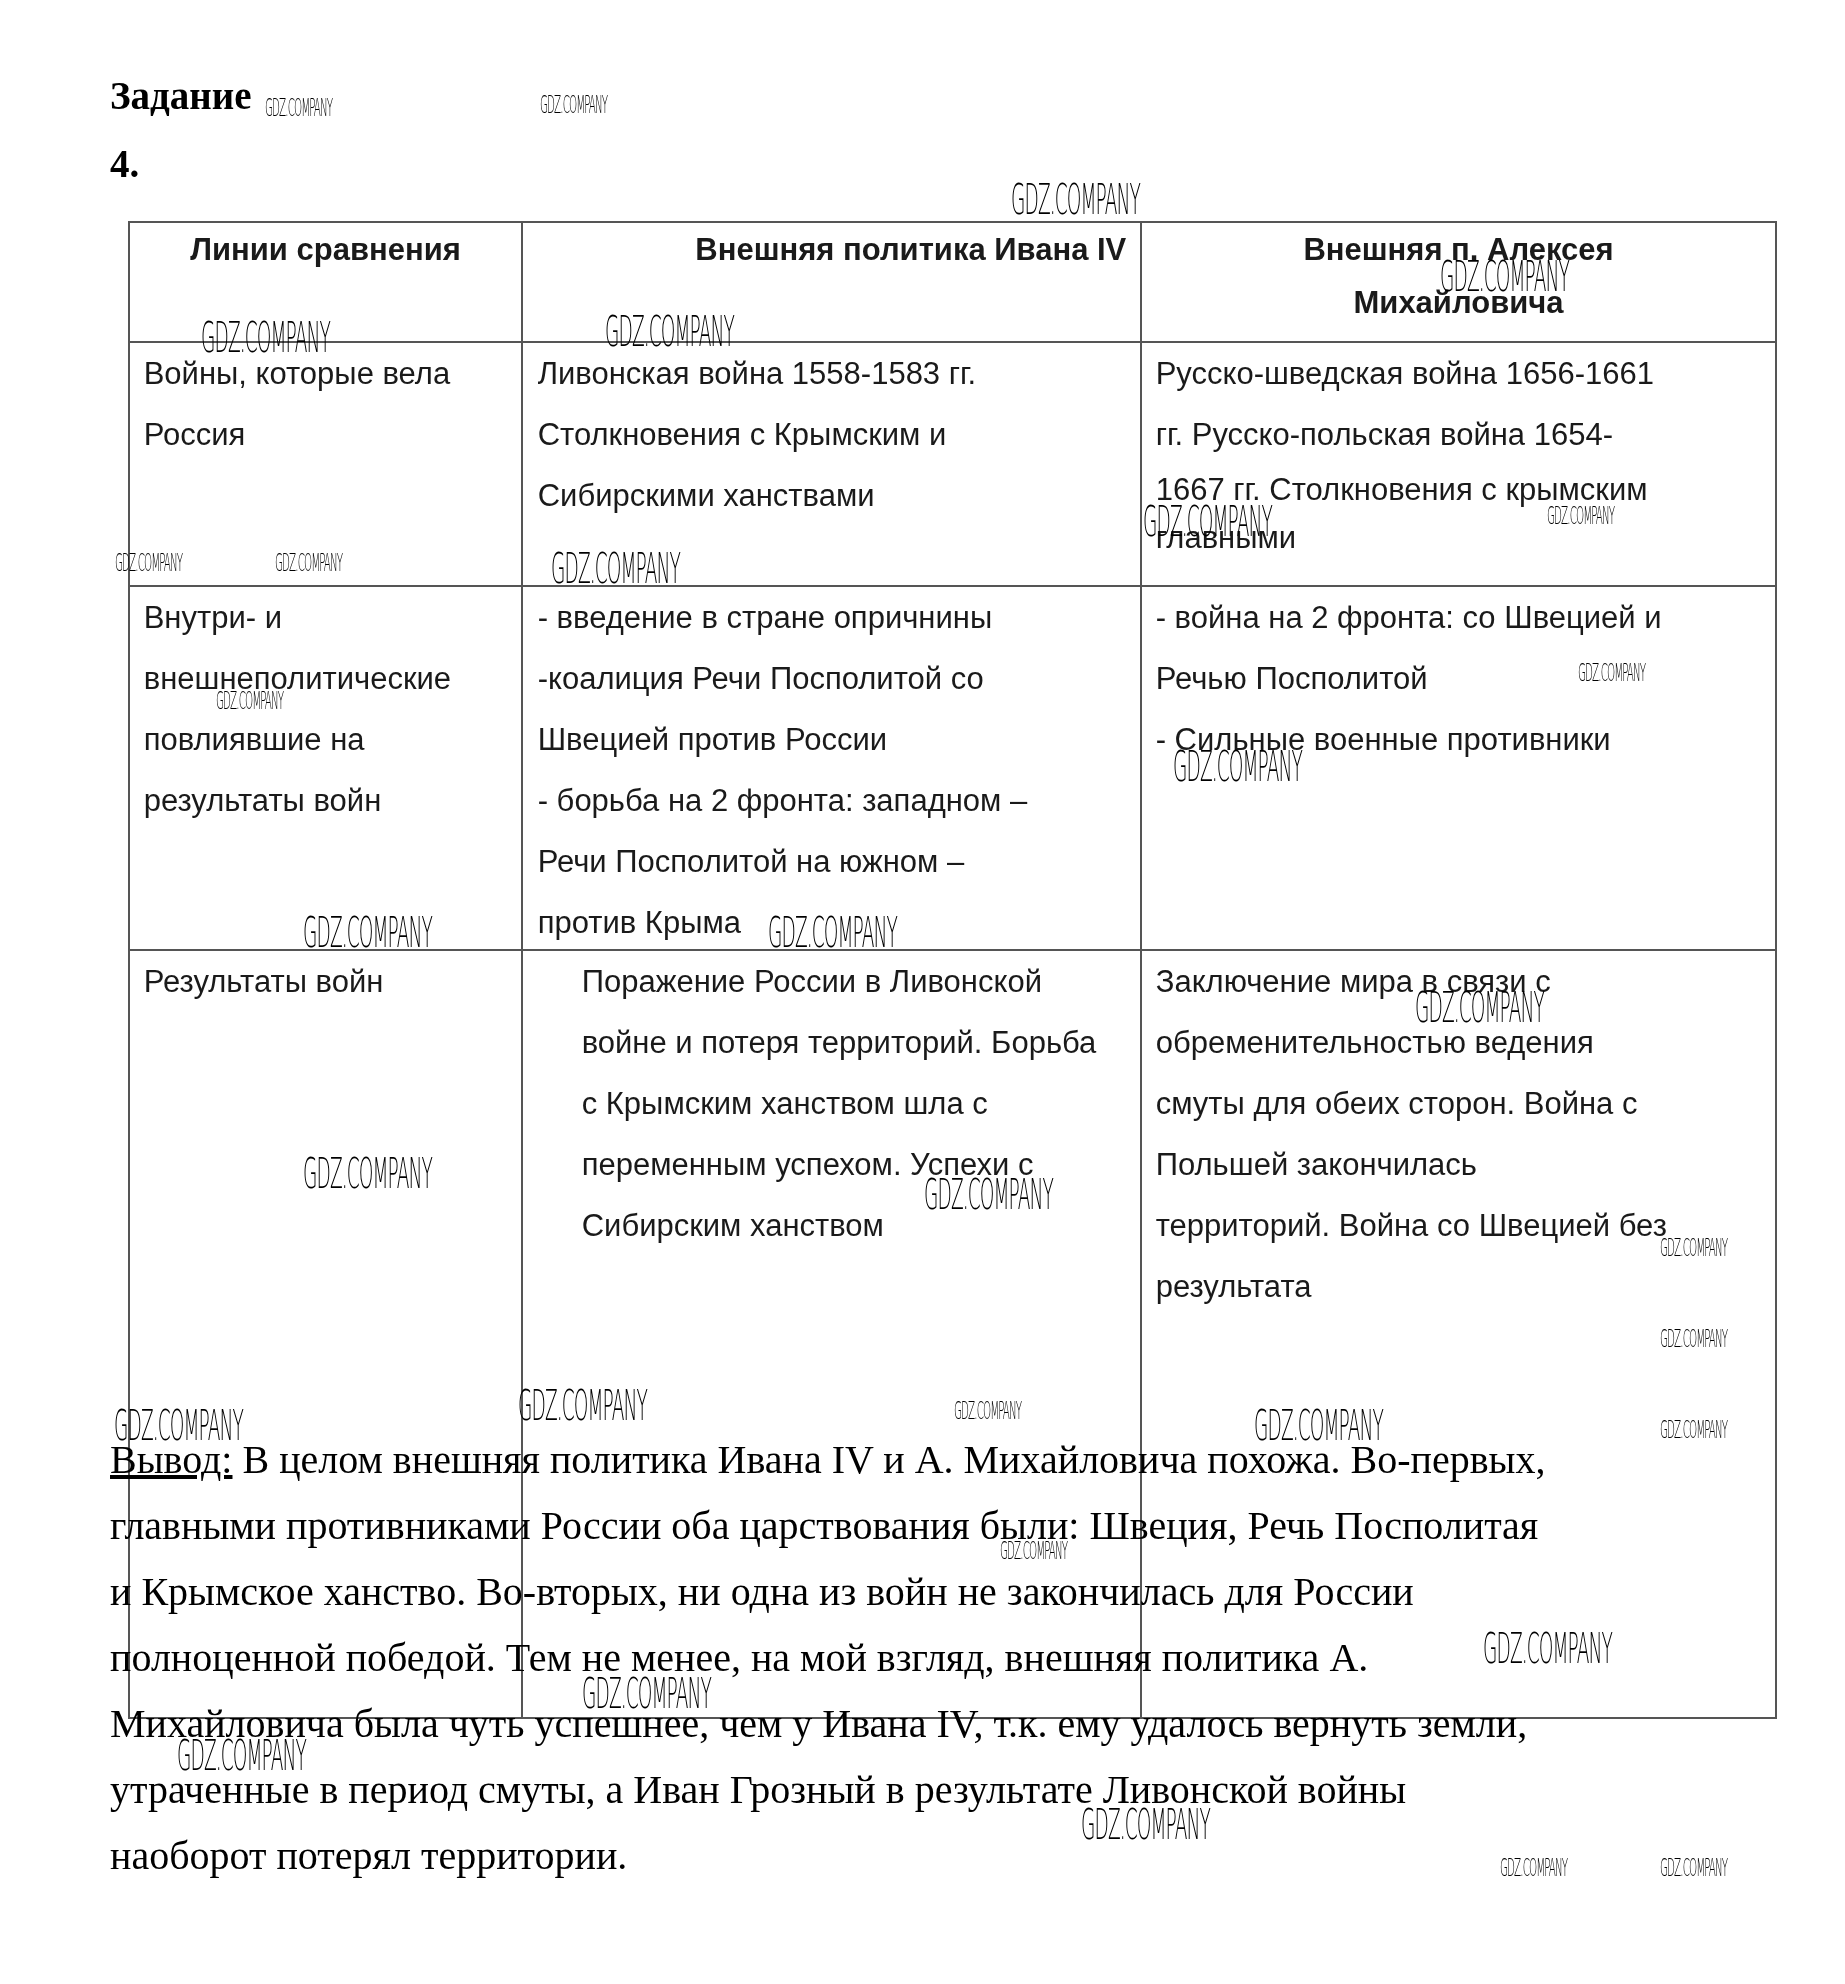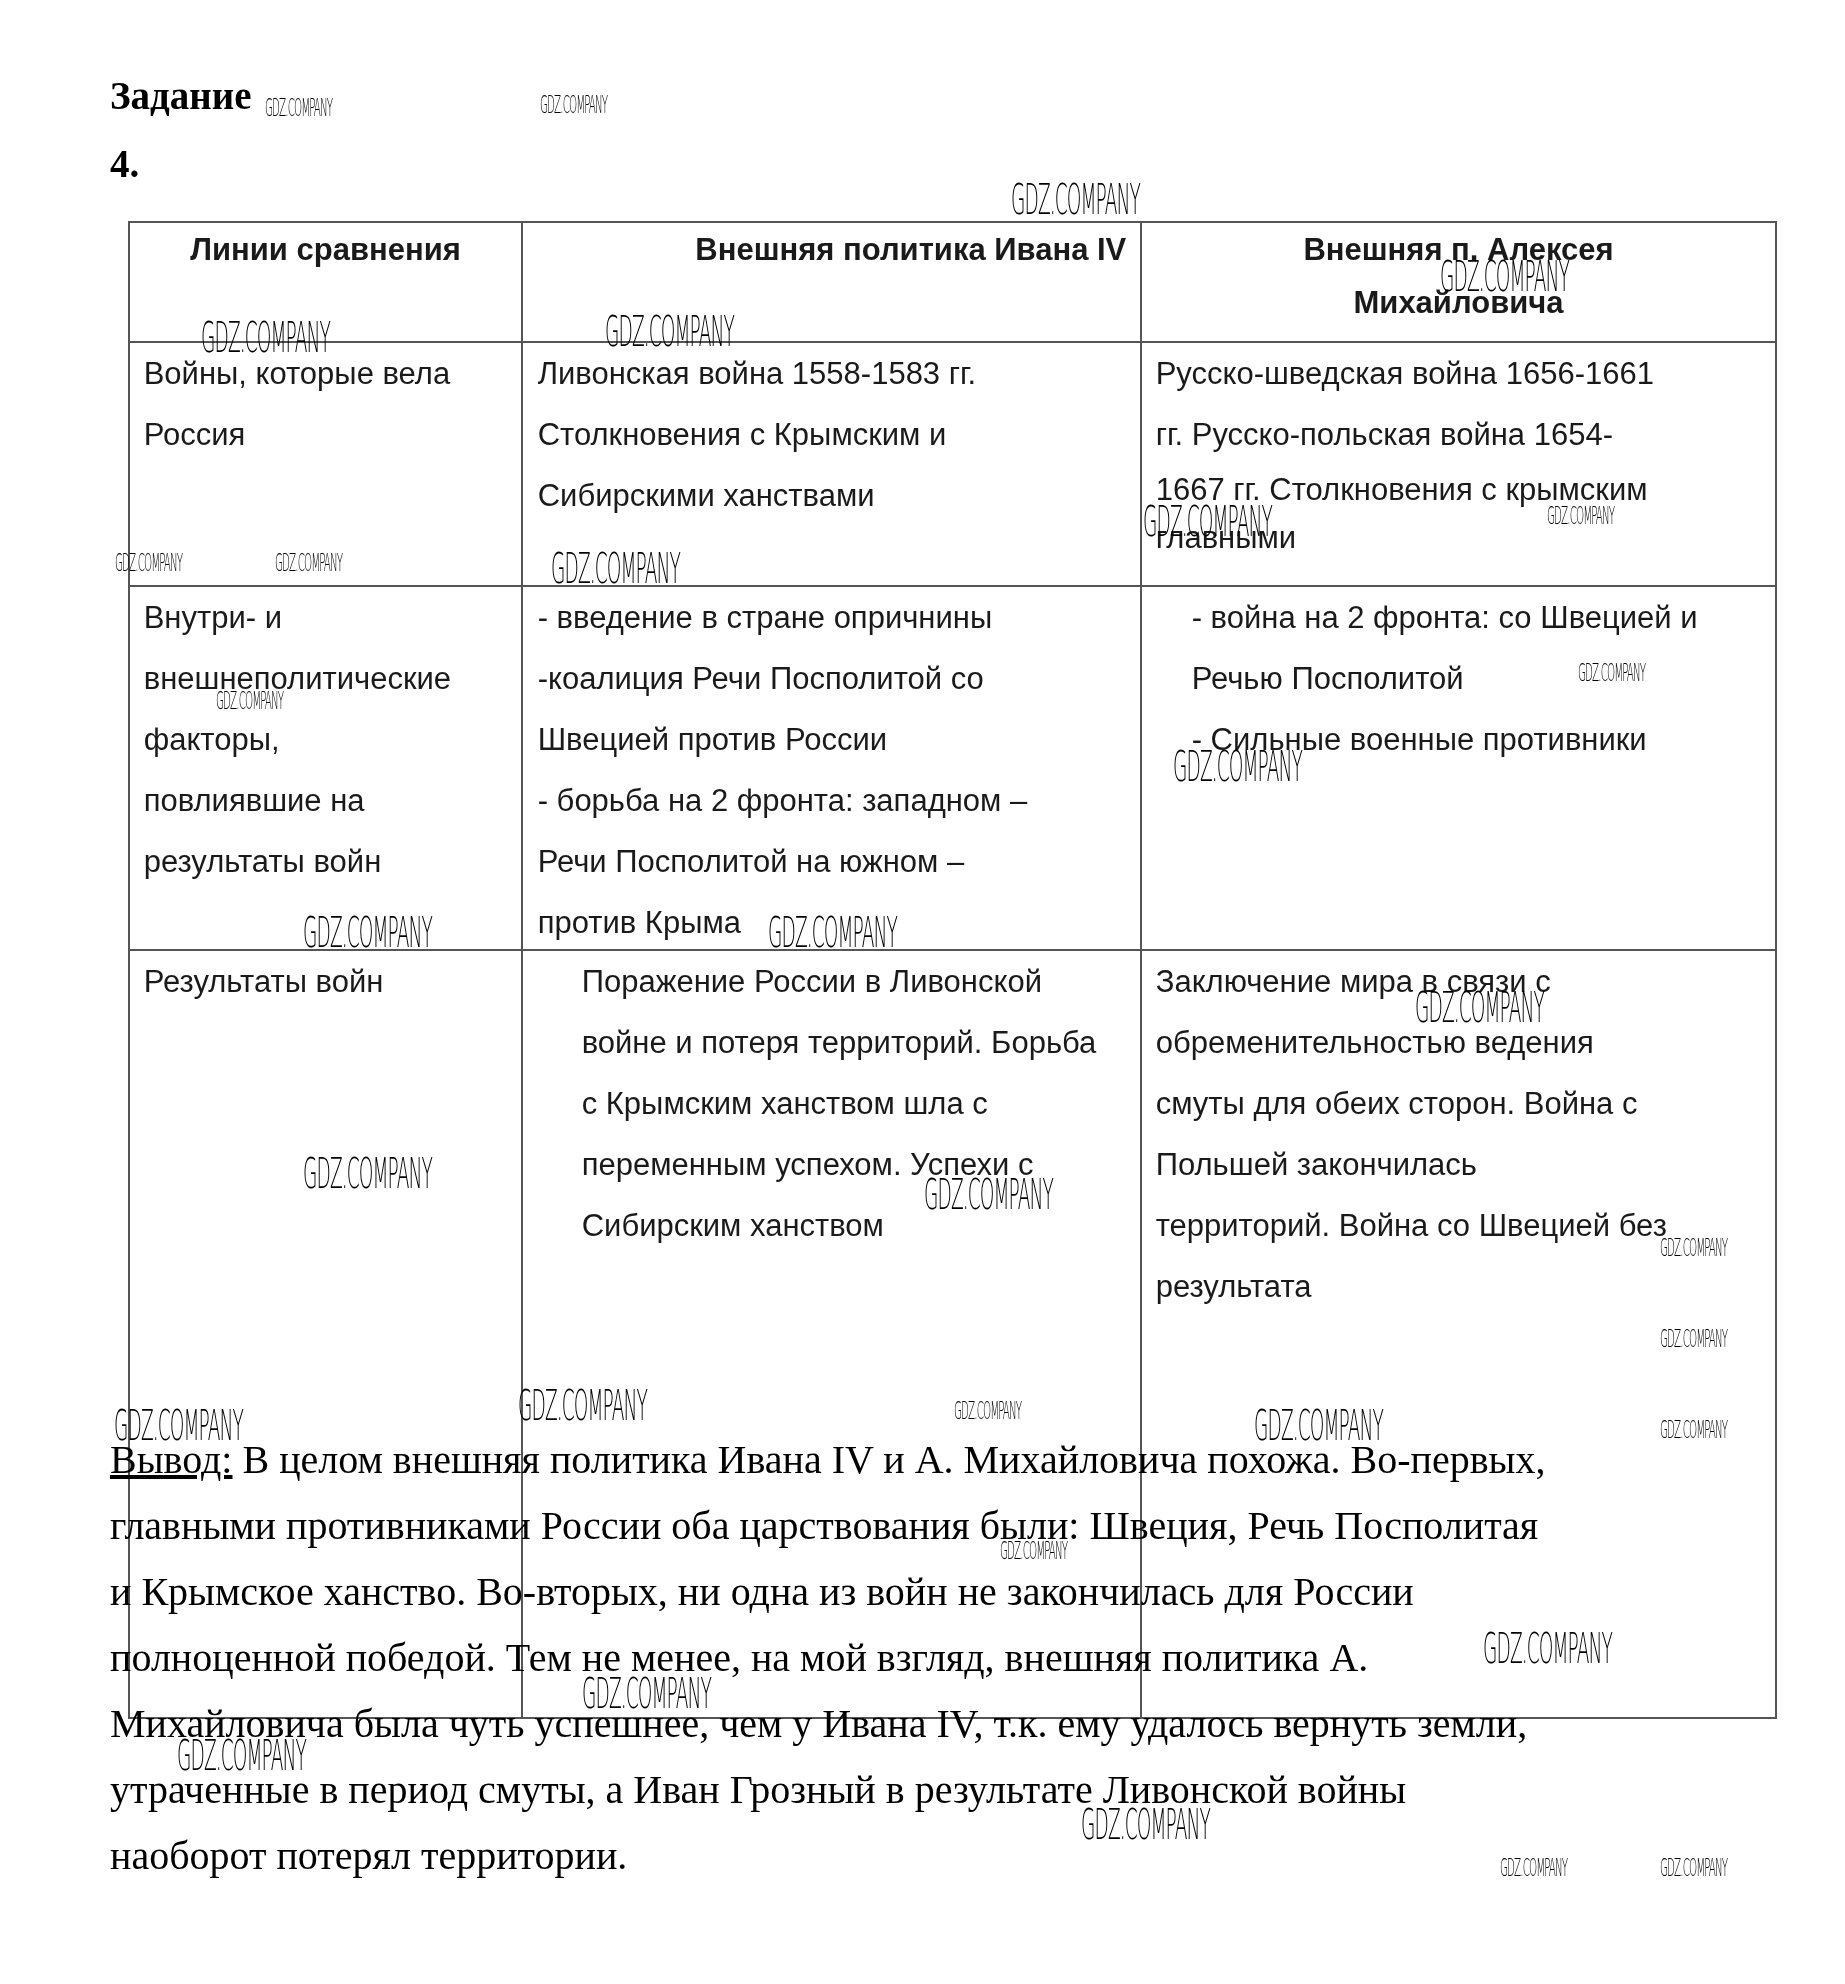--- a/index.html
+++ b/index.html
@@ -55,33 +55,32 @@
   <div class="cell" style="left:1012px;top:120px;width:633px;">
     <span class="line">Русско-шведская война 1656-1661</span>
     <span class="line">гг. Русско-польская война 1654-</span>
     <span class="line" style="line-height:50px">1667 гг. Столкновения с крымским</span>
     <span class="line" style="line-height:46px">главными</span>
   </div>
 
   <div class="cell" style="left:0;top:364px;width:391px;">
     <span class="line">Внутри- и</span>
     <span class="line">внешнеполитические</span>
-    <span class="line">факторы,</span>
     <span class="line">повлиявшие на</span>
     <span class="line">результаты войн</span>
   </div>
   <div class="cell" style="left:394px;top:364px;width:616px;">
     <span class="line">- введение в стране опричнины</span>
     <span class="line">-коалиция Речи Посполитой со</span>
     <span class="line">Швецией против России</span>
     <span class="line">- борьба на 2 фронта: западном –</span>
     <span class="line">Речи Посполитой на южном –</span>
     <span class="line">против Крыма</span>
   </div>
-  <div class="cell" style="left:1012px;top:364px;width:633px;margin-left:36px;">
+  <div class="cell" style="left:1012px;top:364px;width:633px;">
     <span class="line">- война на 2 фронта: со Швецией и</span>
     <span class="line">Речью Посполитой</span>
     <span class="line">- Сильные военные противники</span>
   </div>
 
   <div class="cell" style="left:0;top:728px;width:391px;">
     <span class="line">Результаты войн</span>
   </div>
   <div class="cell" style="left:394px;top:728px;width:616px;margin-left:44px;">
     <span class="line">Поражение России в Ливонской</span>

